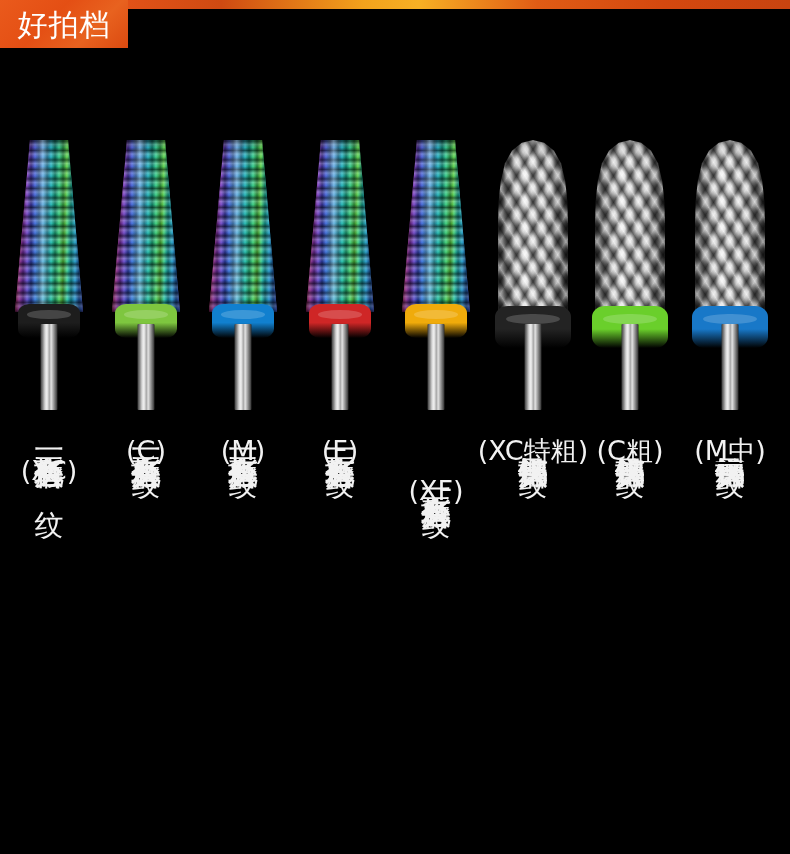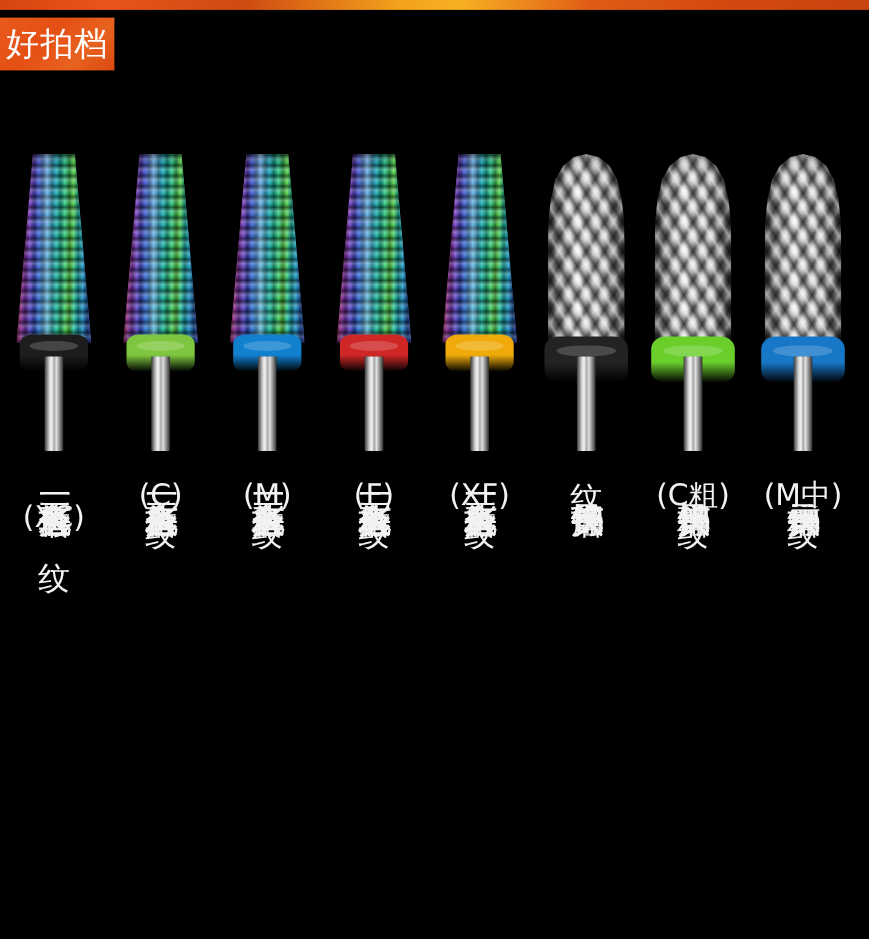--- a/index.html
+++ b/index.html
@@ -33,27 +33,26 @@
     background: linear-gradient(90deg,
       #d6450f 0%, #e8551a 12%, #cf4a12 28%,
       #f2a21c 46%, #f7b024 53%,
       #e05c15 68%, #d4480f 84%, #c94410 100%);
   }
 
   
   .logo-badge {
     position: absolute;
     left: 0; top: 0;
-    width: 104px; height: 48px;
+    width: 128px; height: 48px;
     background: linear-gradient(135deg, #ea5a1c 0%, #e44f14 40%, #e8621f 70%, #db4a10 100%);
     display: flex;
     align-items: center;
     justify-content: center;
     overflow: hidden;
-    margin-top: 16px;
   }
   .logo-badge .logo-text {
     color: #ffffff;
     font-size: 30px;
     line-height: 1;
     letter-spacing: 1px;
     font-family: "DejaVu Sans", "Liberation Sans", sans-serif;
     white-space: nowrap;
     transform: translateY(1px);
   }
@@ -304,27 +303,28 @@
       <div class="label-col" style="left: 194px;">
         <div class="label-vert">彩色五合一打磨头</div>
         <div class="label-code">(M)</div>
         <div class="label-suffix">纹</div>
       </div>
       <div class="label-col" style="left: 291px;">
         <div class="label-vert">彩色五合一打磨头</div>
         <div class="label-code">(F)</div>
         <div class="label-suffix">纹</div>
       </div>
-      <div class="label-col" style="left: 387px;">
+      <div class="label-col" style="left: 387px; margin-top: 40px;">
         <div class="label-vert">彩色五合一打磨头</div>
         <div class="label-code">(XF)</div>
         <div class="label-suffix">纹</div>
       </div>
       <div class="label-col" style="left: 484px;">
         <div class="label-vert">子弹头钨钢打磨头</div>
+        <div class="label-code">(XC特粗)</div>
         <div class="label-suffix">纹</div>
       </div>
       <div class="label-col" style="left: 581px; justify-content: center;">
         <div class="label-vert">子弹头钨钢打磨头</div>
         <div class="label-code">(C粗)</div>
         <div class="label-suffix">纹</div>
       </div>
       <div class="label-col" style="left: 681px; text-decoration: underline;">
         <div class="label-vert">子弹头钨钢打磨头</div>
         <div class="label-code">(M中)</div>

